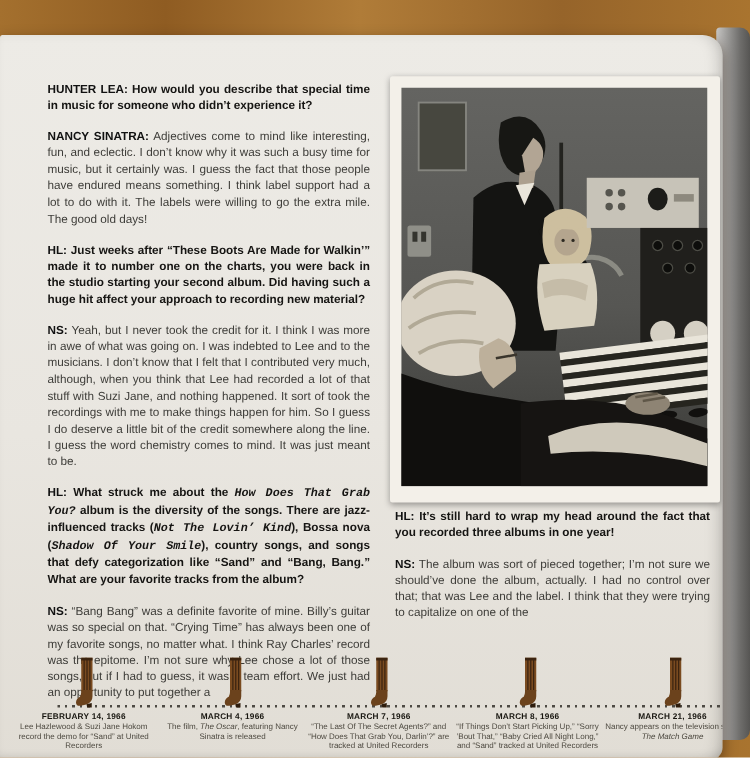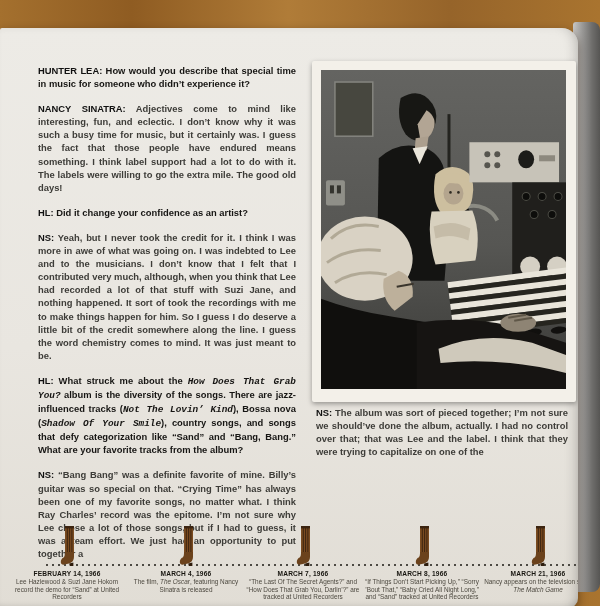--- a/index.html
+++ b/index.html
@@ -17,21 +17,21 @@
   }
   
   .page{
     position:absolute;left:0;top:28px;width:578px;height:580px;overflow:hidden;
     background:linear-gradient(180deg,#edebe6 0%,#e9e6e0 55%,#e1ddd5 100%);
     border-radius:2px 16px 10px 2px;
     box-shadow:0 4px 10px rgba(40,20,5,.5), inset -8px 0 14px -8px rgba(0,0,0,.28), inset 0 -6px 10px -8px rgba(0,0,0,.25);
   }
   .col-left{position:absolute;left:38px;top:36px;width:258px;}
   .col-right-text{position:absolute;left:316px;top:378px;width:252px;}
-  p.para{margin:0 0 12px;font-size:9.4px;line-height:13.1px;color:#3d3c38;text-align:justify;font-weight:bold;}
+  p.para{margin:0 0 12px;font-size:9.4px;line-height:13.1px;color:#3d3c38;text-align:justify;}
   p.q{color:#161513;font-weight:bold;}
   p.para b{color:#111;}
   p.para em{font-style:italic;font-family:Liberation Mono, monospace;}
   
   .photo-frame{
     position:absolute;left:312px;top:33px;width:264px;height:341px;box-sizing:border-box;
     background:#f3f0e9;padding:9px 10px 13px 9px;
     box-shadow:0 2px 5px rgba(0,0,0,.35);border-radius:2px;
   }
   .photo-frame svg{display:block;width:100%;height:100%;}
@@ -65,21 +65,21 @@
   </defs>
 </svg>
 
 <div class="page-edge"></div>
 
 <div class="page">
 
   <div class="col-left">
     <p class="para q"><b>HUNTER LEA:</b><span> How would you describe that special time in music for someone who didn’t experience it?</span></p>
     <p class="para"><b>NANCY SINATRA:</b><span> Adjectives come to mind like interesting, fun, and eclectic. I don’t know why it was such a busy time for music, but it certainly was. I guess the fact that those people have endured means something. I think label support had a lot to do with it. The labels were willing to go the extra mile. The good old days!</span></p>
-    <p class="para q"><b>HL:</b><span> Did it change your confidence as an artist?</span></p>
+    <p class="para q"><b>HL:</b><span> Just weeks after “These Boots Are Made for Walkin’” made it to number one on the charts, you were back in the studio starting your second album. Did having such a huge hit affect your approach to recording new material?</span></p>
     <p class="para"><b>NS:</b><span> Yeah, but I never took the credit for it. I think I was more in awe of what was going on. I was indebted to Lee and to the musicians. I don’t know that I felt that I contributed very much, although, when you think that Lee had recorded a lot of that stuff with Suzi Jane, and nothing happened. It sort of took the recordings with me to make things happen for him. So I guess I do deserve a little bit of the credit somewhere along the line. I guess the word chemistry comes to mind. It was just meant to be.</span></p>
     <p class="para q"><b>HL:</b><span><span> What struck me about the </span><em>How Does That Grab You?</em><span> album is the diversity of the songs. There are jazz-influenced tracks (</span><em>Not The Lovin’ Kind</em><span>), Bossa nova (</span><em>Shadow Of Your Smile</em><span>), country songs, and songs that defy categorization like “Sand” and “Bang, Bang.” What are your favorite tracks from the album?</span></span></p>
     <p class="para"><b>NS:</b><span> “Bang Bang” was a definite favorite of mine. Billy’s guitar was so special on that. “Crying Time” has always been one of my favorite songs, no matter what. I think Ray Charles’ record was the epitome. I’m not sure why Lee chose a lot of those songs, but if I had to guess, it was a team effort. We just had an opportunity to put together a</span></p>
   </div>
 
   <figure class="photo-frame" style="margin:0">
     <svg viewBox="0 0 246 318" preserveAspectRatio="none">
       <defs>
         <linearGradient id="wall" x1="0" y1="0" x2="0" y2="1">
           <stop offset="0" stop-color="#646461"></stop>
@@ -167,20 +167,21 @@
         <path d="M96 252 Q150 244 202 258 L246 272 L246 318 L96 318 Z" fill="#161412"></path>
         <path d="M118 278 Q162 260 212 272 L246 284 L246 302 Q182 286 120 292 Z" fill="#cfc9bb"></path>
         <ellipse cx="198" cy="252" rx="18" ry="9" fill="#8e8474"></ellipse>
         <line x1="188" y1="247" x2="206" y2="244" stroke="#5f5748" stroke-width="2"></line>
         <line x1="194" y1="250" x2="212" y2="247" stroke="#5f5748" stroke-width="2"></line>
       </g>
     </svg>
   </figure>
 
   <div class="col-right-text">
+    <p class="para q"><b>HL:</b><span> It’s still hard to wrap my head around the fact that you recorded three albums in one year!</span></p>
     <p class="para"><b>NS:</b><span> The album was sort of pieced together; I’m not sure we should’ve done the album, actually. I had no control over that; that was Lee and the label. I think that they were trying to capitalize on one of the</span></p>
   </div>
 
   <div class="timeline">
     <div class="dotline"></div>
 
     <div class="event" style="left:8px">
       <svg class="boot" viewBox="0 0 15 41" width="15" height="41">
           <use href="#boot-sym"></use>
         </svg>

